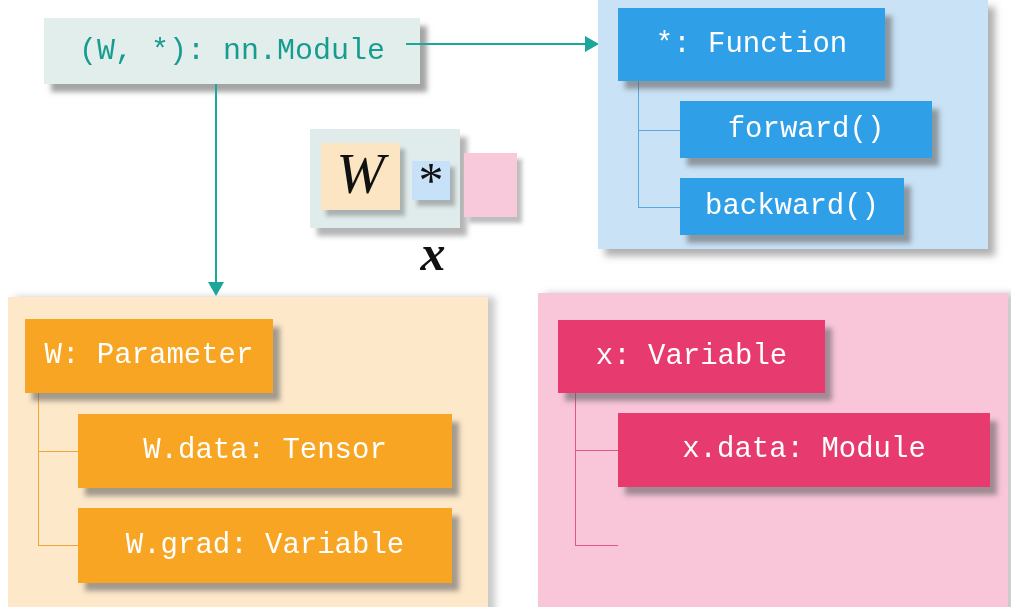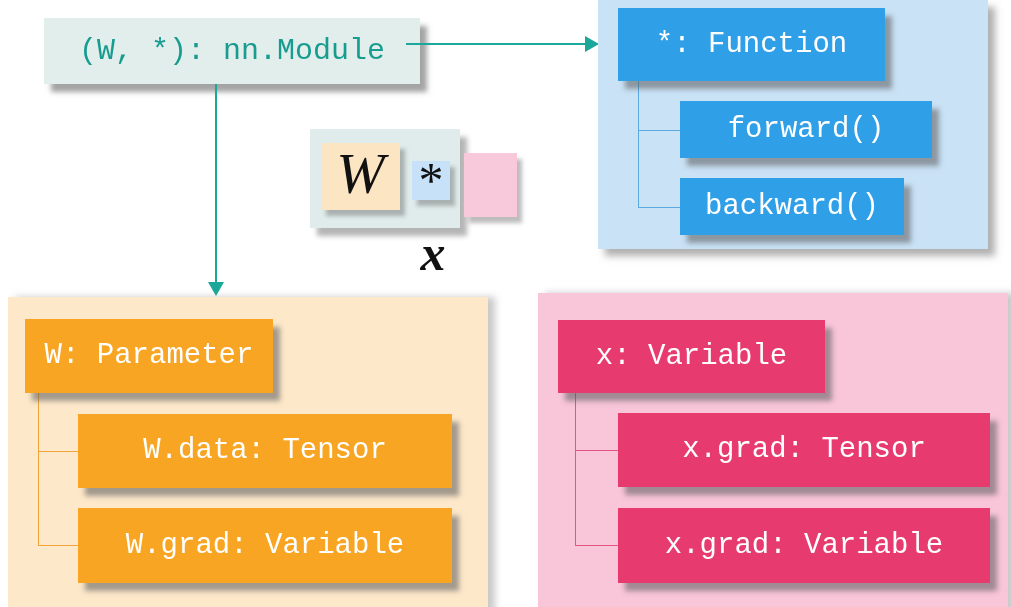--- a/index.html
+++ b/index.html
@@ -164,20 +164,17 @@
   </div>
 
   <div class="panel panel-pink">
     <div class="tline v t-pink vr-v"></div>
     <div class="tline h t-pink vr-b1"></div>
     <div class="tline h t-pink vr-b2"></div>
     <div class="node node-pink vr-parent">
       <span>x: Variable</span>
     </div>
     <div class="node node-pink vr-child1">
-      <span>x.grad: Tensor</span>
-    </div>
-    <div class="node node-pink vr-child2">
-      <span>x.grad: Variable</span>
+      <span>x.data: Module</span>
     </div>
   </div>
 
 </div>
 
 </body></html>

